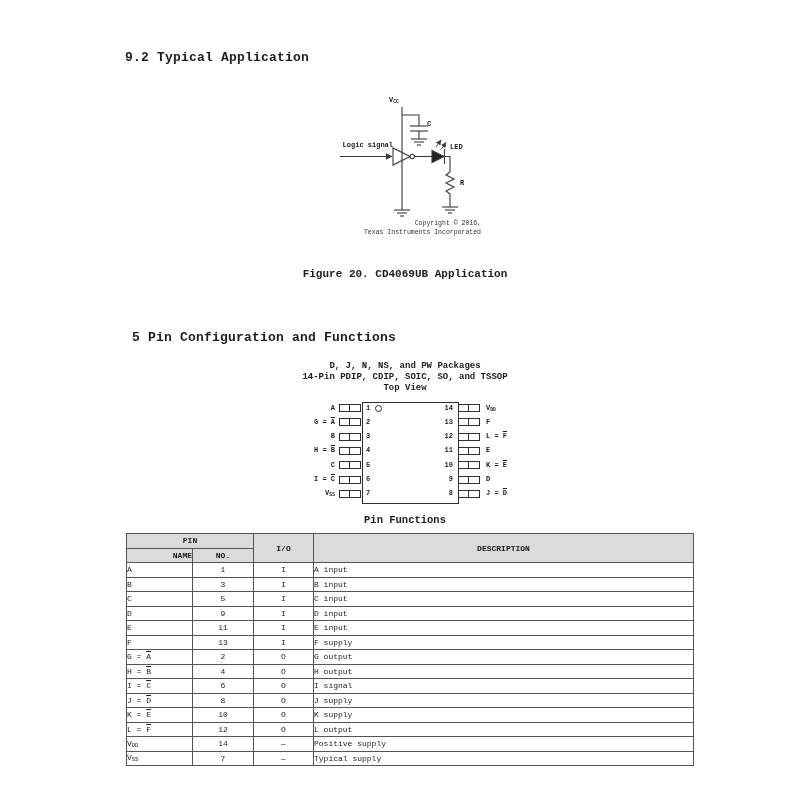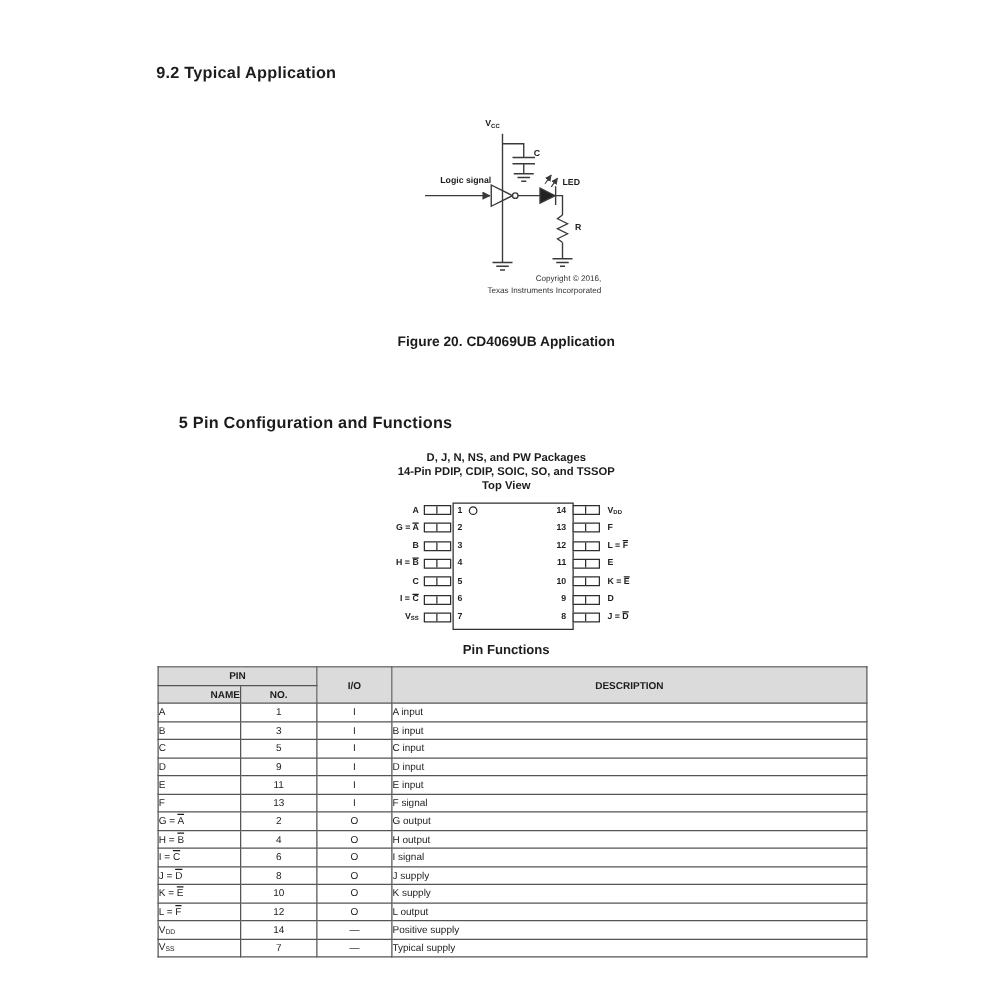--- a/index.html
+++ b/index.html
@@ -1,21 +1,21 @@
 <!DOCTYPE html>
 <html><head>
 <meta charset="utf-8">
 <style>
   html,body{margin:0;padding:0;background:#ffffff;}
   body{width:800px;height:800px;font-family:"Liberation Sans","DejaVu Sans",sans-serif;color:#1c1c1c;}
-  .page{position:relative;width:800px;height:800px;background:#fff;overflow:hidden;}
+  .page{position:relative;width:800px;height:800px;background:#fff;overflow:hidden;font-family:Liberation Mono, monospace;}
 
   .h-section{position:absolute;font-size:13px;font-weight:bold;letter-spacing:.2px;}
   #h-typical{left:125px;top:50px;}
-  #h-pinconfig{left:143px;top:330px;}
+  #h-pinconfig{left:132px;top:330px;}
 
   
   .circuit{position:absolute;left:330px;top:93px;width:170px;height:152px;}
   .circuit svg{position:absolute;left:0;top:0;}
   .clabel{position:absolute;font-size:7px;font-weight:bold;line-height:8px;white-space:nowrap;}
   #lbl-vcc{left:52px;top:3px;width:24px;text-align:center;}
   #lbl-cap{left:97px;top:27px;}
   #lbl-logic{left:0;top:48px;width:63px;text-align:right;}
   #lbl-led{left:120px;top:50px;}
   #lbl-res{left:130px;top:86px;}
@@ -250,21 +250,21 @@
         <tr>
           <td class="c-name"><span>E</span></td>
           <td class="c-no">11</td>
           <td class="c-io">I</td>
           <td class="c-desc">E input</td>
         </tr>
         <tr>
           <td class="c-name"><span>F</span></td>
           <td class="c-no">13</td>
           <td class="c-io">I</td>
-          <td class="c-desc">F signal</td>
+          <td class="c-desc">F supply</td>
         </tr>
         <tr>
           <td class="c-name"><span>G = </span><span class="over">A</span></td>
           <td class="c-no">2</td>
           <td class="c-io">O</td>
           <td class="c-desc">G output</td>
         </tr>
         <tr>
           <td class="c-name"><span>H = </span><span class="over">B</span></td>
           <td class="c-no">4</td>

